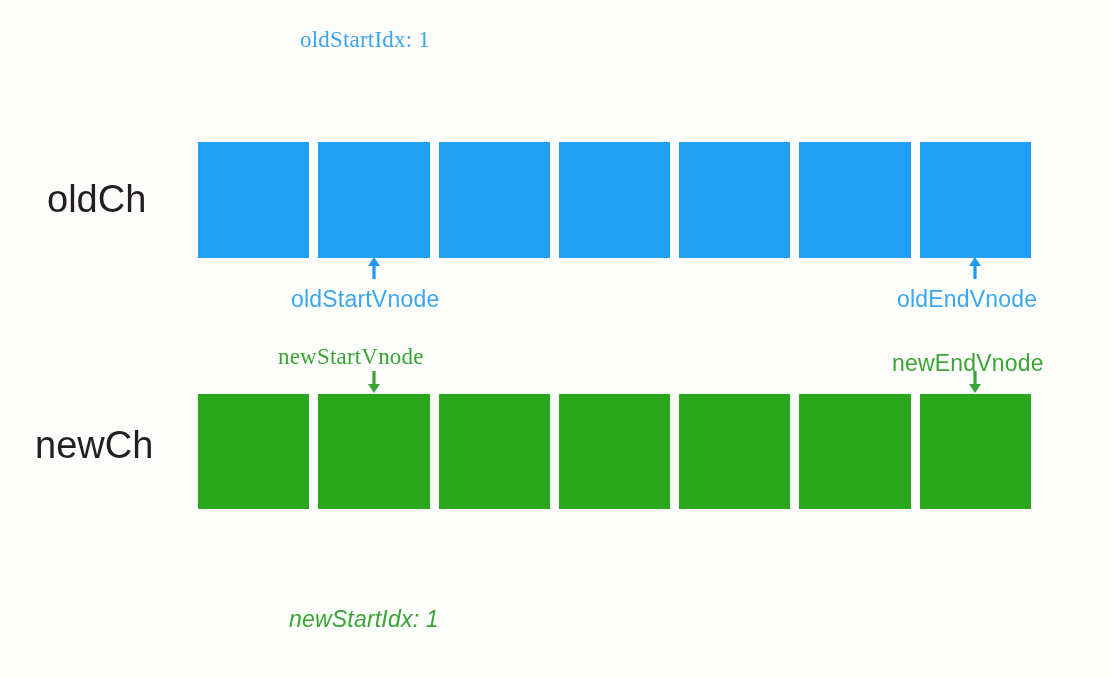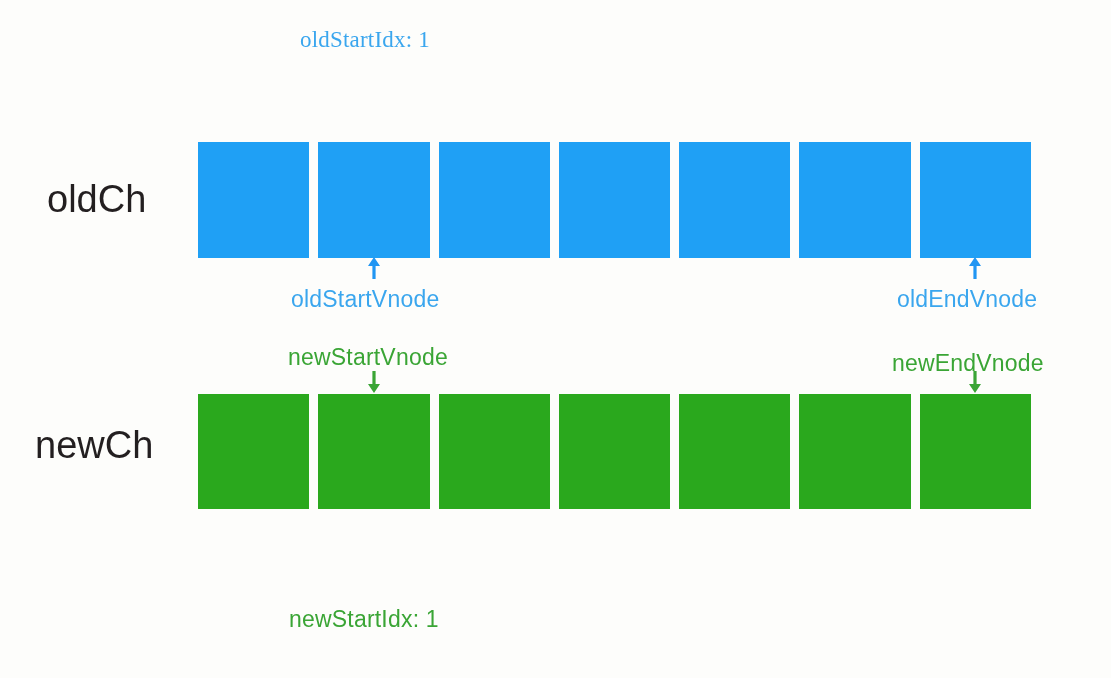--- a/index.html
+++ b/index.html
@@ -20,21 +20,21 @@
   }
 
   
   .idx-label {
     position: absolute;
     font-size: 23px;
     letter-spacing: 0.2px;
     white-space: nowrap;
   }
   .idx-old { color: #3aa6ee; }
-  .idx-new { color: #3aa535; }
+  .idx-new { color: #3aa535; font-style: italic; }
 
   #old-start-idx { left: 300px;  top: 27px; font-family: Liberation Serif, serif; }
   #old-end-idx   { right: 58px;  top: 27px; }
   #new-start-idx { left: 289px;  top: 606px; }
   #new-end-idx   { right: 58px;  top: 606px; }
 
   
   .row-label {
     position: absolute;
     font-size: 38px;
@@ -67,21 +67,21 @@
     position: absolute;
     font-size: 23px;
     letter-spacing: 0.2px;
     white-space: nowrap;
   }
   .vnode-old { color: #3aa6ee; }
   .vnode-new { color: #3aa535; }
 
   #old-start-vnode-label { left: 291px; top: 286px; }
   #old-end-vnode-label   { left: 897px; top: 286px; }
-  #new-start-vnode-label { left: 288px; top: 344px; }
+  #new-start-vnode-label { left: 278px; top: 344px; font-family: Liberation Serif, serif; }
   #new-end-vnode-label   { left: 892px; top: 344px; margin-top: 6px; }
 
   
   .arrow {
     position: absolute;
     width: 18px;
     height: 24px;
   }
   #old-start-arrow { left: 365px; top: 256px; }
   #old-end-arrow   { left: 966px; top: 256px; }

